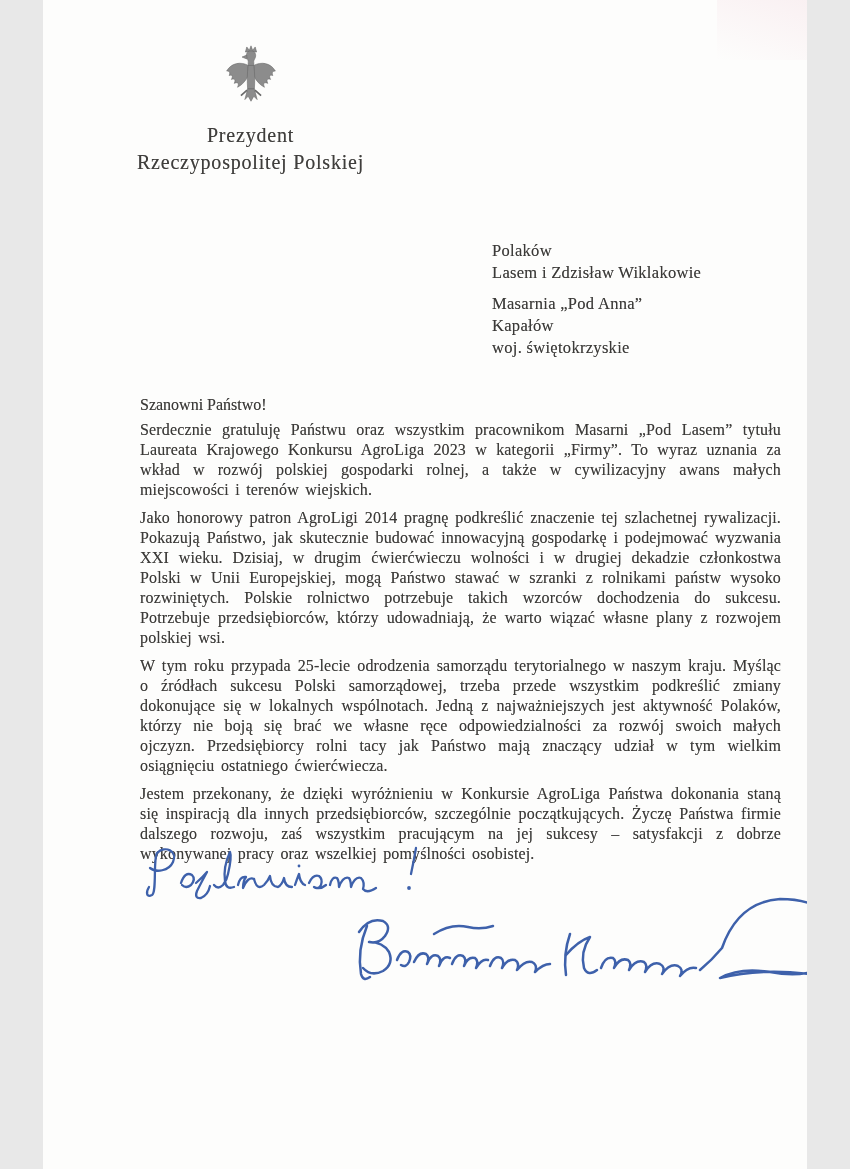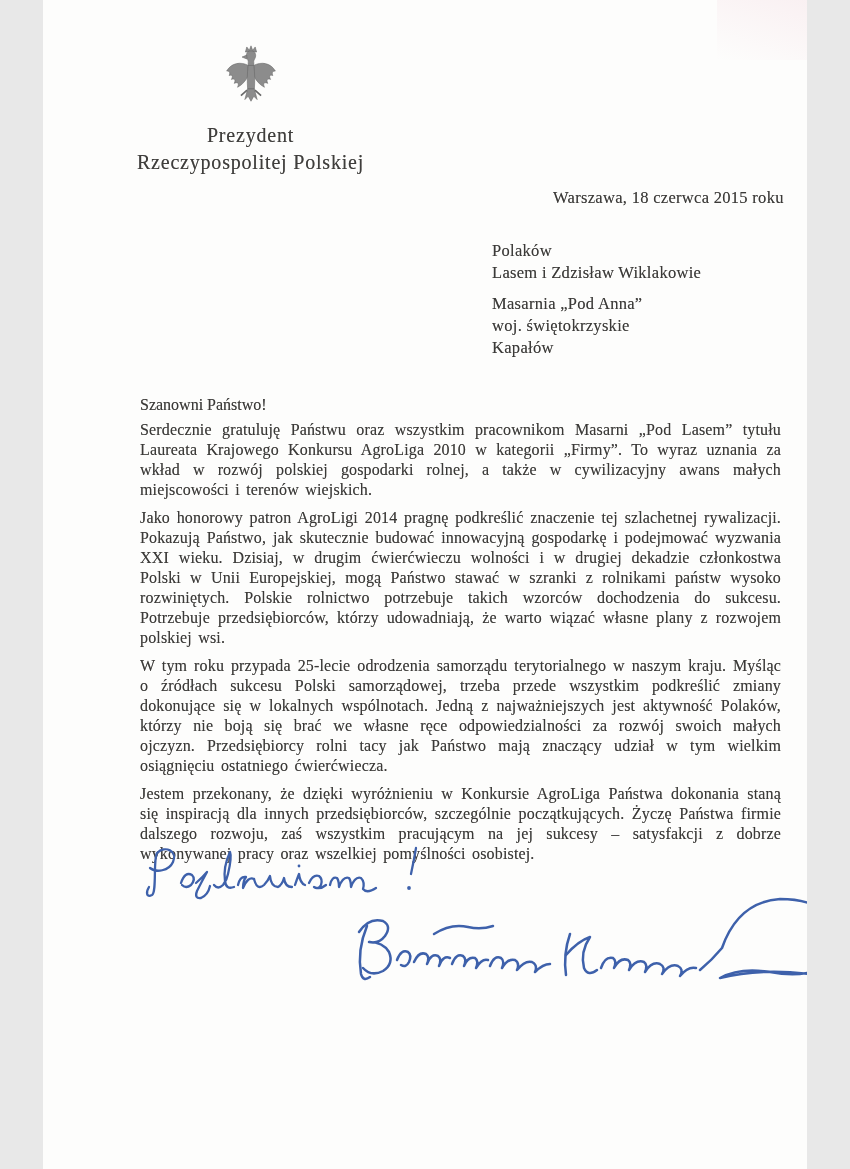--- a/index.html
+++ b/index.html
@@ -81,33 +81,32 @@
           <path d="M44,79 L39,98 L45,92 L50,101 L55,92 L61,98 L56,79 Z"></path>
 
           <path d="M43,81 L32,91 M57,81 L68,91" fill="none" stroke-width="3"></path>
         </g>
       </svg>
     </span>
     <div class="letterhead-title">Prezydent</div>
     <div class="letterhead-title">Rzeczypospolitej Polskiej</div>
   </div>
 
-  <div class="dateline">Warszawa, 18 czerwca 2015 roku</div>
 
   <div class="recipient">
     <div>Polaków</div>
     <div>Lasem i Zdzisław Wiklakowie</div>
     <div class="group-gap">Masarnia „Pod Anna”</div>
+    <div>Kapałów</div>
     <div>woj. świętokrzyskie</div>
-    <div>Kapałów</div>
   </div>
 
   <div class="body-block">
     <div class="salutation">Szanowni Państwo!</div>
-    <p>Serdecznie gratuluję Państwu oraz wszystkim pracownikom Masarni „Pod Lasem” tytułu Laureata Krajowego Konkursu AgroLiga 2010 w kategorii „Firmy”. To wyraz uznania za wkład w rozwój polskiej gospodarki rolnej, a także w cywilizacyjny awans małych miejscowości i terenów wiejskich.</p>
+    <p>Serdecznie gratuluję Państwu oraz wszystkim pracownikom Masarni „Pod Lasem” tytułu Laureata Krajowego Konkursu AgroLiga 2023 w kategorii „Firmy”. To wyraz uznania za wkład w rozwój polskiej gospodarki rolnej, a także w cywilizacyjny awans małych miejscowości i terenów wiejskich.</p>
     <p>Jako honorowy patron AgroLigi 2014 pragnę podkreślić znaczenie tej szlachetnej rywalizacji. Pokazują Państwo, jak skutecznie budować innowacyjną gospodarkę i podejmować wyzwania XXI wieku. Dzisiaj, w drugim ćwierćwieczu wolności i w drugiej dekadzie członkostwa Polski w Unii Europejskiej, mogą Państwo stawać w szranki z rolnikami państw wysoko rozwiniętych. Polskie rolnictwo potrzebuje takich wzorców dochodzenia do sukcesu. Potrzebuje przedsiębiorców, którzy udowadniają, że warto wiązać własne plany z rozwojem polskiej wsi.</p>
     <p>W tym roku przypada 25-lecie odrodzenia samorządu terytorialnego w naszym kraju. Myśląc o źródłach sukcesu Polski samorządowej, trzeba przede wszystkim podkreślić zmiany dokonujące się w lokalnych wspólnotach. Jedną z najważniejszych jest aktywność Polaków, którzy nie boją się brać we własne ręce odpowiedzialności za rozwój swoich małych ojczyzn. Przedsiębiorcy rolni tacy jak Państwo mają znaczący udział w tym wielkim osiągnięciu ostatniego ćwierćwiecza.</p>
     <p>Jestem przekonany, że dzięki wyróżnieniu w Konkursie AgroLiga Państwa dokonania staną się inspiracją dla innych przedsiębiorców, szczególnie początkujących. Życzę Państwa firmie dalszego rozwoju, zaś wszystkim pracującym na jej sukcesy – satysfakcji z dobrze wykonywanej pracy oraz wszelkiej pomyślności osobistej.</p>
   </div>
 
   <div class="handwriting" style="left:90px; top:843px;" aria-label="Pozdrawiam!">
     <svg width="300" height="64" viewBox="0 0 300 64">
       <g class="ink" stroke-width="2.3">
 
         <path d="M16,44 C13,49 13,55 19,52 C24,49 20,16 24,10 C32,2 45,8 40,19 C36,28 23,30 17,25"></path>

